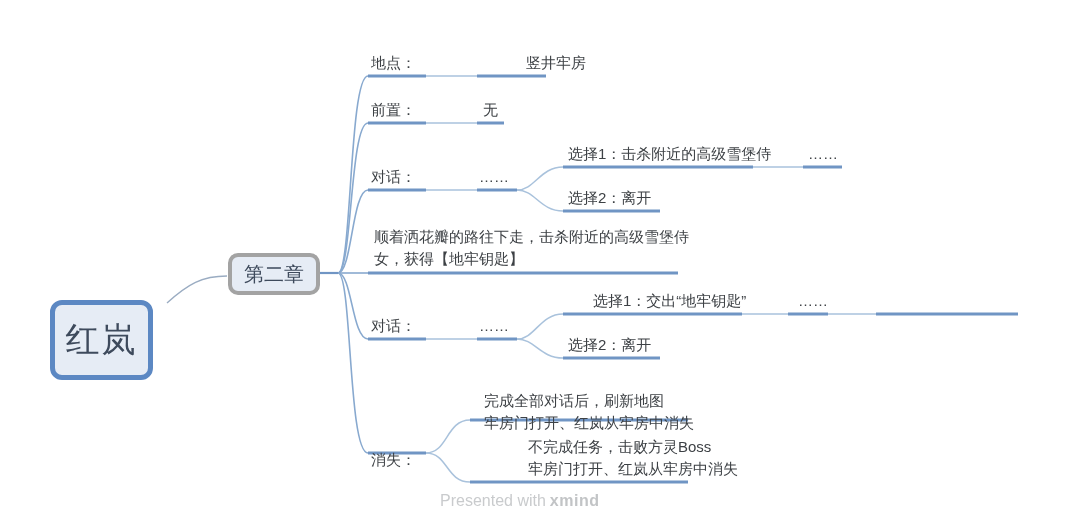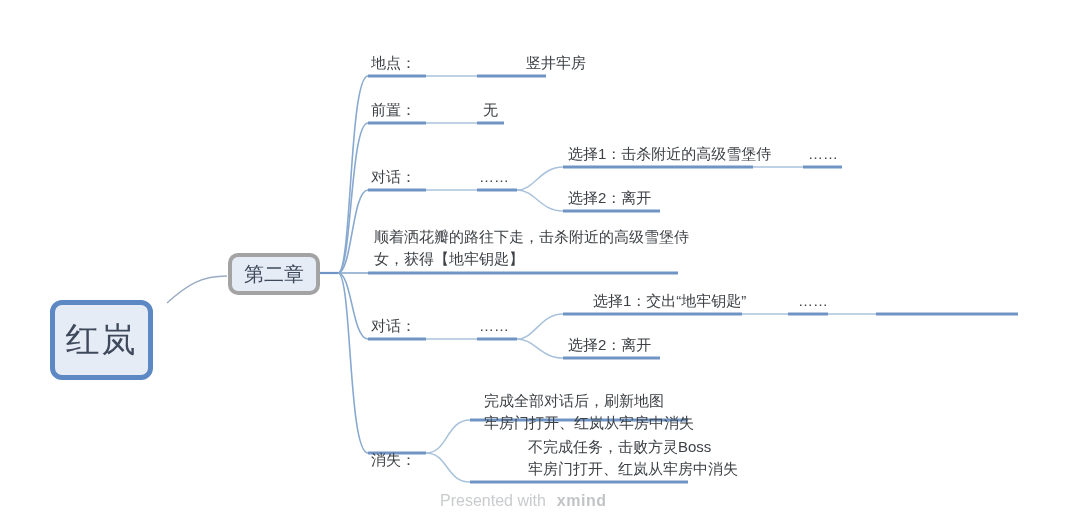--- a/index.html
+++ b/index.html
@@ -27,21 +27,21 @@
     left:50px;top:300px;width:103px;height:80px;
     border:5px solid #5c88c3;font-size:34px;letter-spacing:2px;
   }
   .chapter-box{
     left:228px;top:253px;width:92px;height:42px;
     border:4px solid #a3a3a3;border-radius:10px;font-size:20px;
   }
   .watermark{
     position:absolute;left:440px;top:492px;font-size:16px;color:#c9cbcd;white-space:nowrap;
   }
-  .watermark b{font-weight:bold;color:#c2c4c6;margin-left:11px;letter-spacing:0.5px;}
+  .watermark b{font-weight:bold;color:#c2c4c6;margin-left:4px;letter-spacing:0.5px;}
 </style>
 </head>
 <body>
 
 <div class="canvas">
 
   <svg class="lines" width="1065" height="531" viewBox="0 0 1065 531">
 
     <path class="rootlink" d="M167,303 C188,284 202,276 227,276"></path>
 

